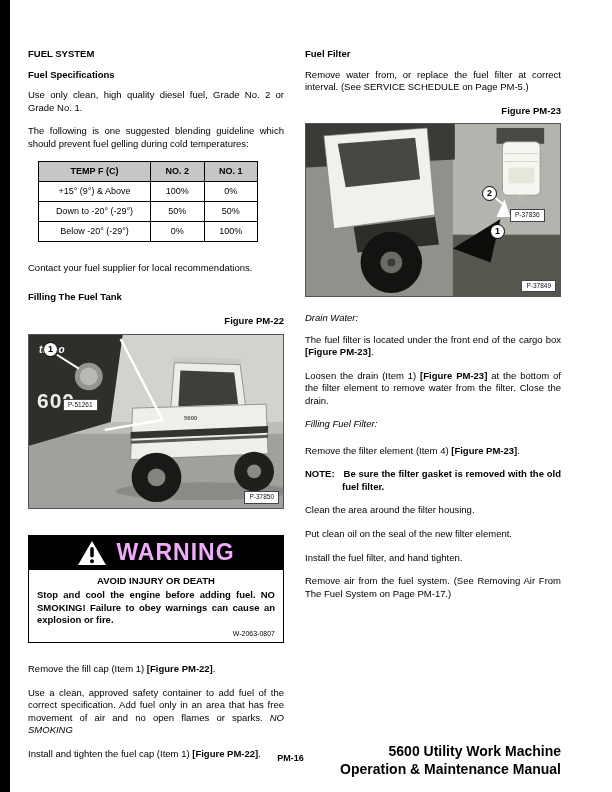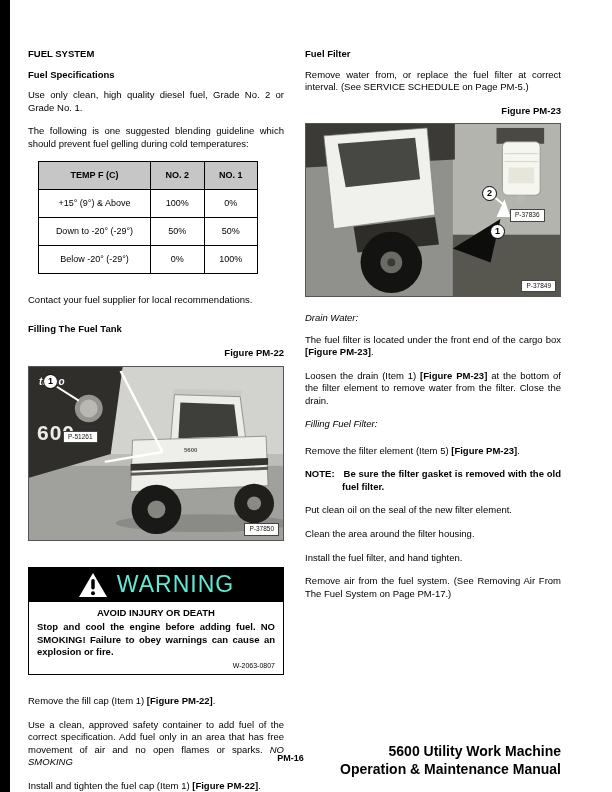--- a/index.html
+++ b/index.html
@@ -13,39 +13,39 @@
   .col-right { left:305px; width:256px; }
 
   .h-top { font-weight:bold; margin-bottom:8px; }
   .h-sub { font-weight:bold; margin-bottom:8px; }
   .h-sub2 { font-weight:bold; margin-top:16px; margin-bottom:12px; }
   p { margin-bottom:11px; text-align:justify; }
   .ital { font-style:italic; }
   .fig-caption { font-weight:bold; margin-bottom:6px; text-align:right; }
 
   table.blend { border-collapse:collapse; margin:2px 0 20px 10px; width:220px; font-size:9px; text-align:center; }
-  table.blend th, table.blend td { border:1px solid #000; height:28px; padding:1px 3px; vertical-align:middle; }
+  table.blend th, table.blend td { border:1px solid #000; height:20px; padding:1px 3px; vertical-align:middle; }
   table.blend th { background:#c6c6c6; font-weight:bold; }
   table.blend td:first-child, table.blend th:first-child { width:112px; }
 
   .photo { position:relative; width:256px; height:175px; border:1px solid #555; overflow:hidden; margin-bottom:26px; background:#a8a8a4; }
   .photo-right { height:174px; margin-bottom:15px; }
   .photo-art { position:absolute; left:0; top:0; width:100%; height:100%; }
   .callout { position:absolute; width:15px; height:15px; border-radius:50%; background:#fff; border:1.5px solid #000;
              color:#000; font-size:9px; font-weight:bold; display:flex; align-items:center; justify-content:center; line-height:1; z-index:3; }
   .photo-code { position:absolute; background:#fff; border:0.5px solid #444; color:#111; font-size:6.5px; line-height:1.3;
                 padding:1px 4px; z-index:3; white-space:nowrap; }
   .decal { position:absolute; z-index:2; }
   .decal-turbo { left:10px; top:8px; color:#fff; font-style:italic; font-weight:bold; font-size:10px; }
   .decal-600 { left:8px; top:52px; color:#ececе8; color:#ecece8; font-weight:bold; font-size:21px; letter-spacing:1px; }
   .decal-5600 { left:155px; top:80px; color:#55534e; font-weight:bold; font-size:6px; }
 
   .warning-box { border:1.5px solid #000; margin-bottom:20px; }
   .warning-banner { height:34px; background:#000; display:flex; align-items:center; justify-content:center; gap:9px; }
-  .warning-word { color:#5eead4; font-weight:normal; font-size:23px; letter-spacing:1px; line-height:1; }
+  .warning-word { color:#f0abfc; font-weight:bold; font-size:23px; letter-spacing:1px; line-height:1; }
   .warning-heading { text-align:center; font-weight:bold; margin-top:5px; margin-bottom:1px; }
   .warning-body { font-weight:bold; text-align:justify; padding:1px 8px 0 8px; margin-bottom:2px; }
   .warning-code { text-align:right; font-size:7px; padding:0 8px 4px 0; }
 
   .note { font-weight:bold; padding-left:37px; text-indent:-37px; }
   .note-label { margin-right:9px; }
 
   .footer { position:absolute; left:28px; right:51px; top:742px; height:28px; font-weight:bold; }
   .footer-page-num { position:absolute; left:0; right:8px; top:11px; text-align:center; font-size:9px; }
   .footer-manual { position:absolute; right:0; top:0; text-align:right; font-size:14px; line-height:1.3; }
@@ -191,26 +191,26 @@
     </div>
 
     <p class="ital" style="margin-bottom:9px;">Drain Water:</p>
 
     <p><span>The fuel filter is located under the front end of the cargo box </span><b>[Figure PM-23]</b><span>.</span></p>
 
     <p><span>Loosen the drain (Item 1) </span><b>[Figure PM-23]</b><span> at the bottom of the filter element to remove water from the filter. Close the drain.</span></p>
 
     <p class="ital" style="margin-bottom:14px;">Filling Fuel Filter:</p>
 
-    <p><span>Remove the filter element (Item 5) </span><b>[Figure PM-23]</b><span>.</span></p>
+    <p><span>Remove the filter element (Item 4) </span><b>[Figure PM-23]</b><span>.</span></p>
 
     <p class="note"><b class="note-label">NOTE:</b><b>Be sure the filter gasket is removed with the old fuel filter.</b></p>
 
+    <p>Clean the area around the filter housing.</p>
     <p>Put clean oil on the seal of the new filter element.</p>
-    <p>Clean the area around the filter housing.</p>
     <p>Install the fuel filter, and hand tighten.</p>
     <p>Remove air from the fuel system. (See Removing Air From The Fuel System on Page PM-17.)</p>
   </div>
 
   <div class="footer">
     <div class="footer-page-num">PM-16</div>
     <div class="footer-manual">
       <div>5600 Utility Work Machine</div>
       <div>Operation &amp; Maintenance Manual</div>
     </div>

